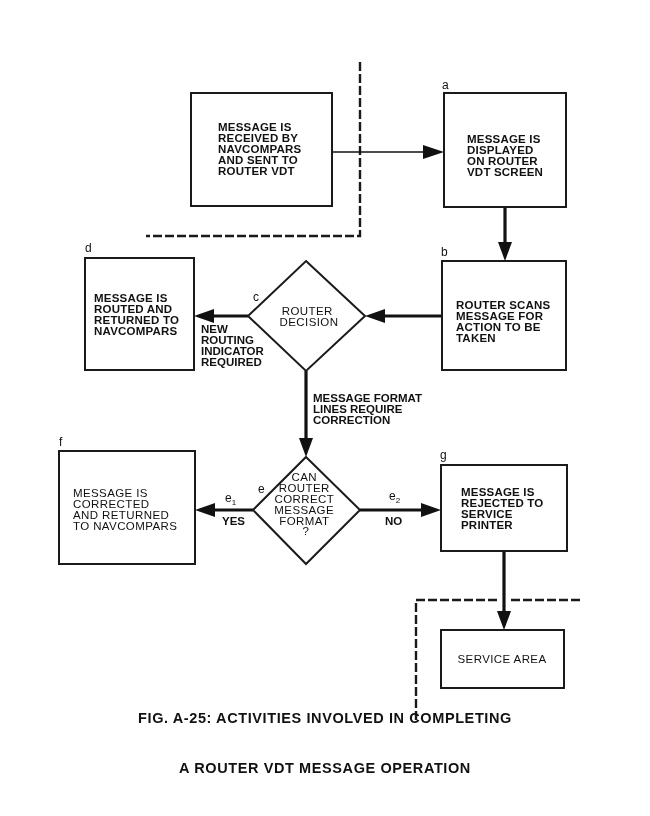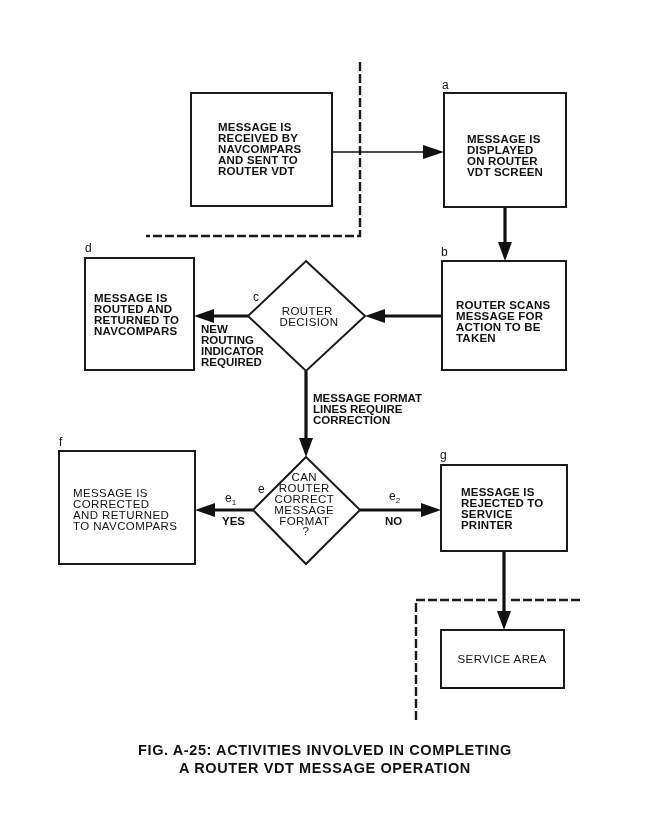--- a/index.html
+++ b/index.html
@@ -181,14 +181,14 @@
       <tspan x="461" y="529">PRINTER</tspan>
     </text>
   </g>
 
   <g>
     <rect class="box" x="441" y="630" width="123" height="58"></rect>
     <text class="node-text-reg" x="502" y="663" text-anchor="middle">SERVICE AREA</text>
   </g>
 </svg>
 
-<div class="caption" style="top:741px;">FIG. A-25:  ACTIVITIES INVOLVED IN COMPLETING</div>
+<div class="caption" style="top:709px;">FIG. A-25:  ACTIVITIES INVOLVED IN COMPLETING</div>
 <div class="caption" style="top:759px;">A ROUTER VDT MESSAGE OPERATION</div>
 
 </body></html>

